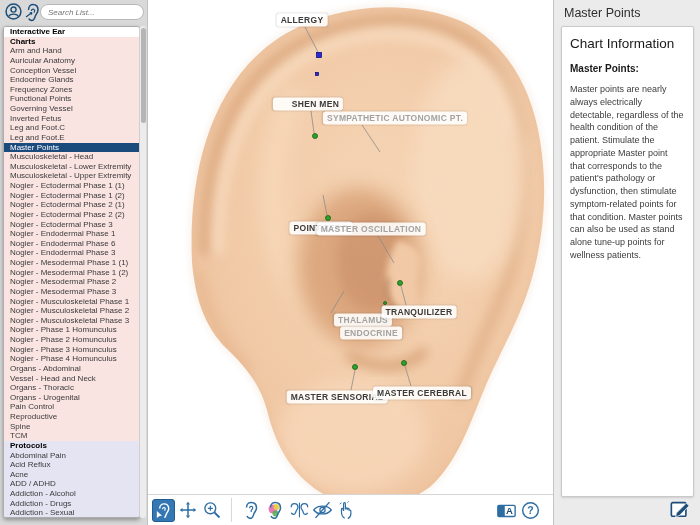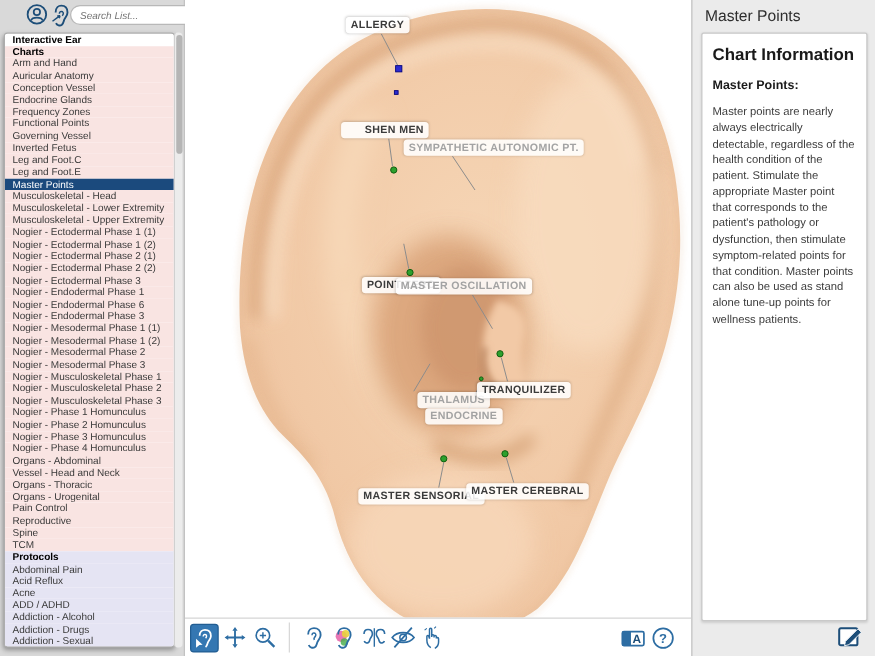--- a/index.html
+++ b/index.html
@@ -1,21 +1,21 @@
 <!DOCTYPE html>
 <html><head>
 <meta charset="utf-8">
 <style>
   * { margin:0; padding:0; box-sizing:border-box; }
   html,body { width:700px; height:525px; overflow:hidden; font-family:"Liberation Sans", sans-serif; }
   #app { position:relative; width:700px; height:525px; background:#d9d9d9; }
 
   
   #sidebar { position:absolute; left:0; top:0; width:148px; height:525px; background:#d9d9d9; border-right:1px solid #c2c2c2; }
-  #sidebar-top { position:absolute; left:16px; top:0; width:165px; height:25px; }
+  #sidebar-top { position:absolute; left:0; top:0; width:165px; height:25px; }
   .side-icon { position:absolute; top:3px; }
   #search-box { position:absolute; left:40px; top:4px; width:104px; height:16px; border:1px solid #b8b8b8; border-radius:8px; background:#fff; font-style:italic; font-size:8px; color:#9a9a9a; padding:0 7px; outline:none; font-family:"Liberation Sans", sans-serif; }
   #list-wrap { position:absolute; left:3px; top:26px; width:137px; height:492px; background:#fff; border:1px solid #adadad; border-radius:3px; overflow:hidden; box-shadow:0 2px 4px rgba(0,0,0,0.35); }
   .row { height:9.63px; line-height:9.8px; font-size:8px; color:#3a3a3a; padding-left:6px; white-space:nowrap; overflow:hidden; background:#f9e4e2; }
   .row.top { background:#ffffff; font-weight:bold; color:#000; }
   .row.header { font-weight:bold; color:#000; }
   .row.protocols { background:#e5e4f3; }
   .row.selected { background:#1b4a7d; color:#ffffff; }
   #scrollbar { position:absolute; right:1px; top:26px; width:7px; height:492px; background:#ececec; border-left:1px solid #d0d0d0; border-radius:3px; }
   #scroll-thumb { position:absolute; left:1px; top:2px; width:5px; height:95px; background:#b5b5b5; border-radius:3px; }
@@ -31,21 +31,21 @@
   #toolbar { position:absolute; left:0; bottom:0; width:405px; height:31px; background:#ffffff; border-top:1px solid #d5d5d5; display:flex; align-items:center; padding:0 10px 0 4px; }
   .tool { width:23px; height:23px; margin-right:1px; display:flex; align-items:center; justify-content:center; border-radius:3px; }
   .tool.selected { background:#3477b2; border:1px solid #215d92; }
   .tool-sep { width:1px; height:24px; background:#d8d8d8; margin:0 7px; }
   .tool-group-right { margin-left:auto; display:flex; }
 
   
   #panel { position:absolute; left:553px; top:0; width:147px; height:525px; background:#ebebeb; border-left:1px solid #c4c4c4; }
   #panel-title { position:absolute; left:10px; top:6px; font-size:12.5px; color:#2e2e2e; }
   #info-card { position:absolute; left:7px; top:26px; width:133px; height:471px; background:#ffffff; border:1px solid #c9c9c9; border-radius:2px; box-shadow:0 1px 2px rgba(0,0,0,0.12); padding:9px 8px; }
-  #card-title { font-size:13.5px; font-weight:bold; color:#1a1a1a; }
+  #card-title { font-size:13.5px; font-weight:normal; color:#1a1a1a; }
   #card-subtitle { margin-top:12px; font-size:10px; font-weight:bold; color:#1a1a1a; }
   #card-body { margin-top:9px; font-size:9px; line-height:1.42; color:#3c3c3c; }
   #edit-note { position:absolute; right:9px; bottom:6px; width:22px; height:20px; }
 </style>
 </head>
 <body>
 
 <div id="app">
 
   <div id="sidebar">

